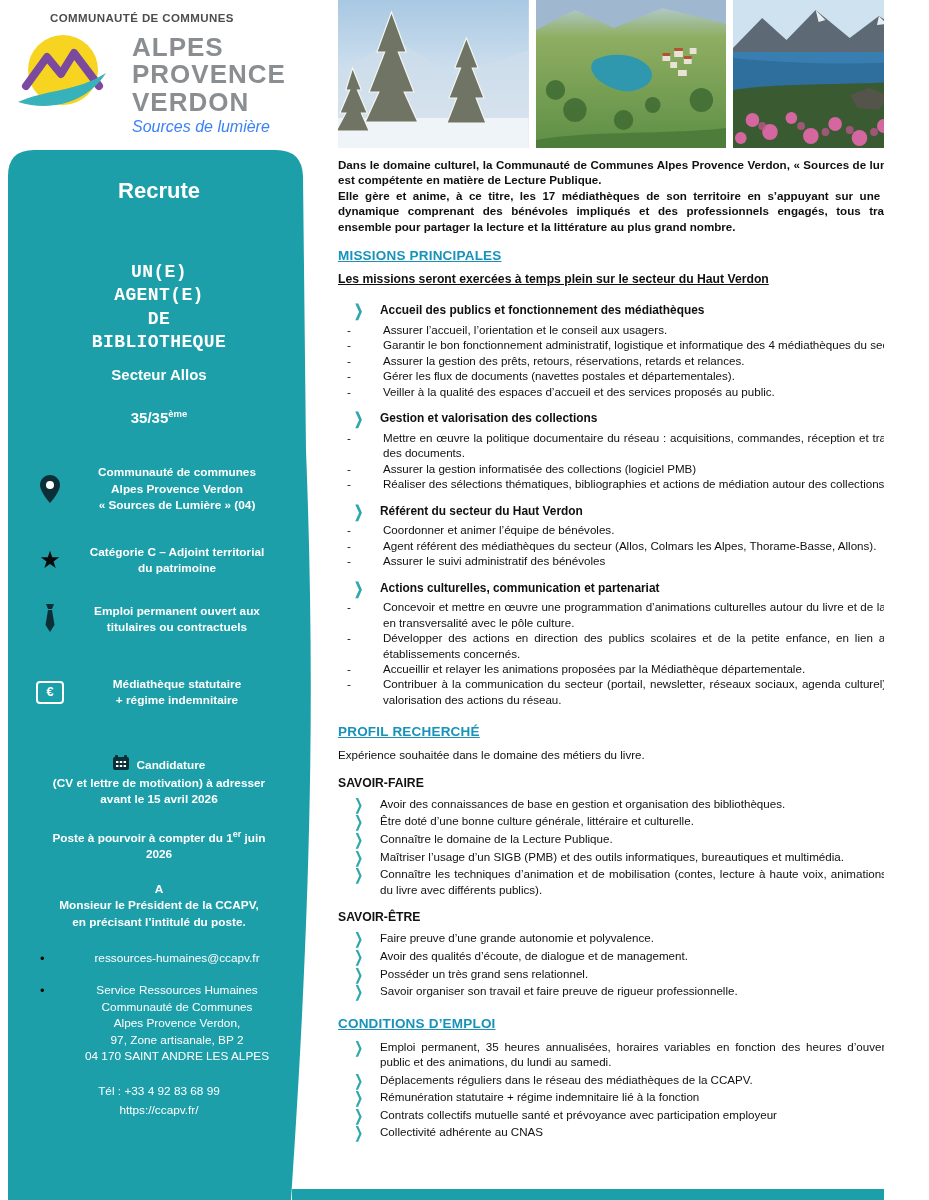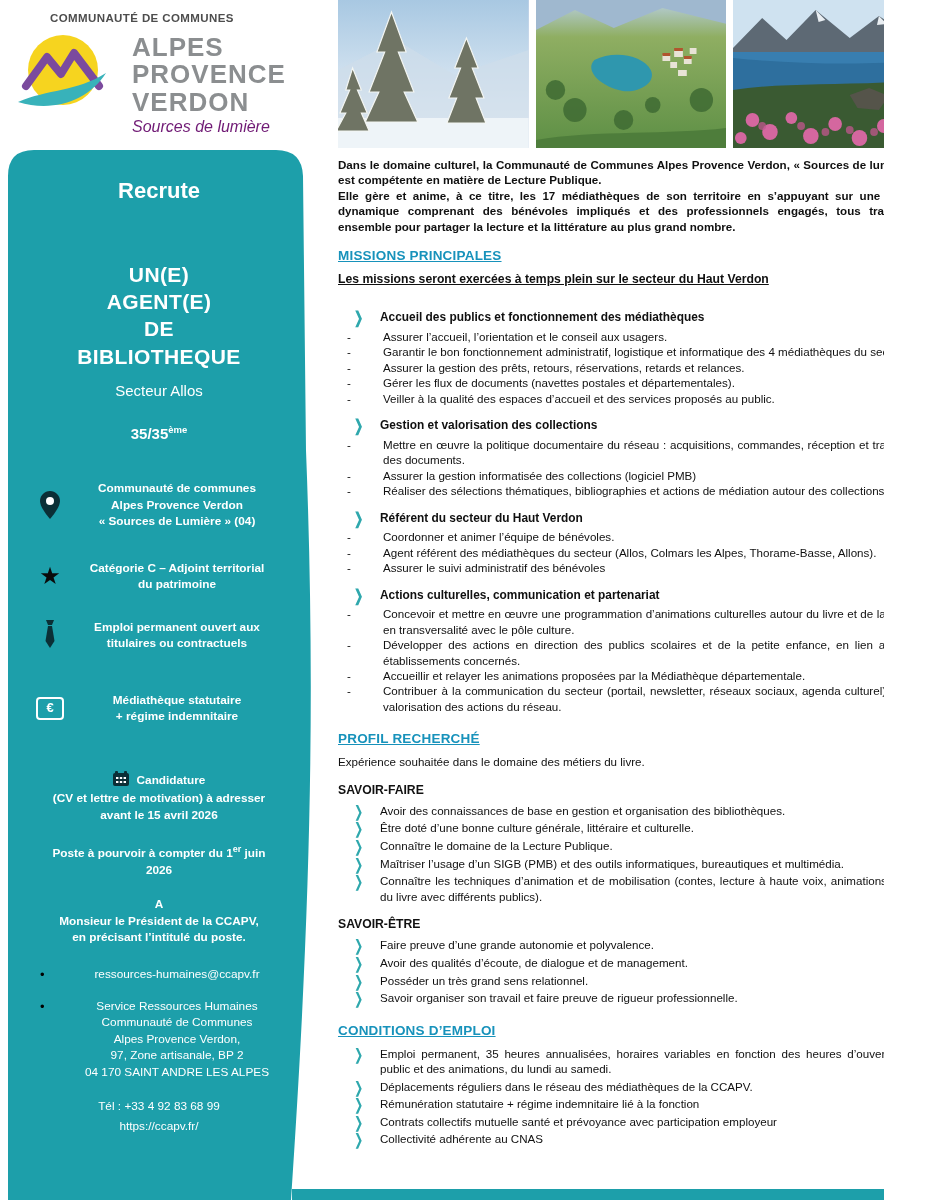--- a/index.html
+++ b/index.html
@@ -6,31 +6,31 @@
   .page { position:relative; width:884px; height:1200px; background:#fff; overflow:hidden;
           font-family:"Liberation Sans", sans-serif; color:#101010; }
 
   
   .brand { position:absolute; left:16px; top:12px; width:305px; }
   .brand-org { font-size:11.5px; font-weight:bold; color:#4d4d4d; letter-spacing:.4px; margin-left:34px; }
   .brand-row { display:flex; margin-top:2px; }
   .brand-mark svg { display:block; }
   .brand-text { margin-left:24px; padding-top:8px; }
   .brand-name { font-size:26px; font-weight:bold; color:#8b8e90; line-height:1.05; letter-spacing:1px; }
-  .brand-tagline { font-size:16px; font-style:italic; color:#701a75; margin-top:2px; }
+  .brand-tagline { font-size:16px; font-style:italic; color:#3b82f6; margin-top:2px; }
 
   
   .sidebar { position:absolute; left:8px; top:150px; width:304px; height:1050px; }
   .sidebar-shape { position:absolute; inset:0; width:100%; height:100%; }
   .sb { position:relative; height:100%; box-sizing:border-box; padding:18px 26px 8px 24px;
         color:#fff; text-align:center; font-size:11.8px; line-height:1.4; }
   .sb-recrute { margin-top:8px; font-size:22px; font-weight:bold; }
   .sb-title { margin-top:54px; }
-  .sb-title .tl { display:block; font-size:21px; font-weight:bold; line-height:1.3; letter-spacing:.4px; }
-  .sb-sector { margin-top:10px; font-size:15px; font-weight:normal; }
+  .sb-title .tl { display:block; font-size:18px; font-weight:bold; line-height:1.3; letter-spacing:.4px;font-family:Liberation Mono, monospace; }
+  .sb-sector { margin-top:10px; font-size:15px; font-weight:bold; }
   .sb-fte { margin-top:22px; font-size:15px; font-weight:bold; }
   .sb-fte sup { font-size:9.5px; }
   .sb-info { display:flex; align-items:center; text-align:center; }
   .sb-icon { flex:0 0 36px; display:flex; justify-content:center; align-items:center; }
   .sb-lines { flex:1; }
   .sb-info .l { display:block; font-weight:bold; }
   .mt-pin { margin-top:36px; }
   .mt-tie { margin-top:26px; }
   .mt-star { margin-top:30px; }
   .mt-euro { margin-top:40px; }
@@ -52,21 +52,21 @@
   .sb-url { margin-top:3px; }
 
   
   .content { position:absolute; left:338px; top:0; width:586px; font-size:11.6px; line-height:1.33; }
   .photos { display:flex; gap:7px; height:148px; margin-bottom:9px; }
   .photo { flex:1; overflow:hidden; background:#dde; }
   .photo svg { width:100%; height:100%; display:block; }
   .intro { margin:0; font-weight:bold; text-align:justify; }
   .heading { font-size:13.5px; font-weight:bold; color:#1792bb; text-decoration:underline;
              margin:13px 0 6px; letter-spacing:.2px; }
-  .sub { font-weight:bold; text-decoration:underline; font-size:12.2px; margin:0 0 23px; }
+  .sub { font-weight:bold; text-decoration:underline; font-size:12.2px; margin:0 0 16px; }
   .group { margin-bottom:12px; }
   .gtitle { display:flex; padding-left:16px; margin-bottom:3px; font-weight:bold; font-size:11.9px; }
   .chev { flex:0 0 26px; color:#2fa8ad; }
   .chev::before { content:"❯"; font-size:11px; display:inline-block; transform:scaleY(1.45); }
   .ditem { display:flex; padding-left:4px; }
   .dash { flex:0 0 36px; padding-left:5px; }
   .dash::before { content:"-"; }
   .ditem .txt { flex:1; text-align:justify; }
   .plain { margin:2px 0 8px; }
   .subhead2 { font-weight:bold; font-size:12.2px; margin:12px 0 5px; color:#111; }

